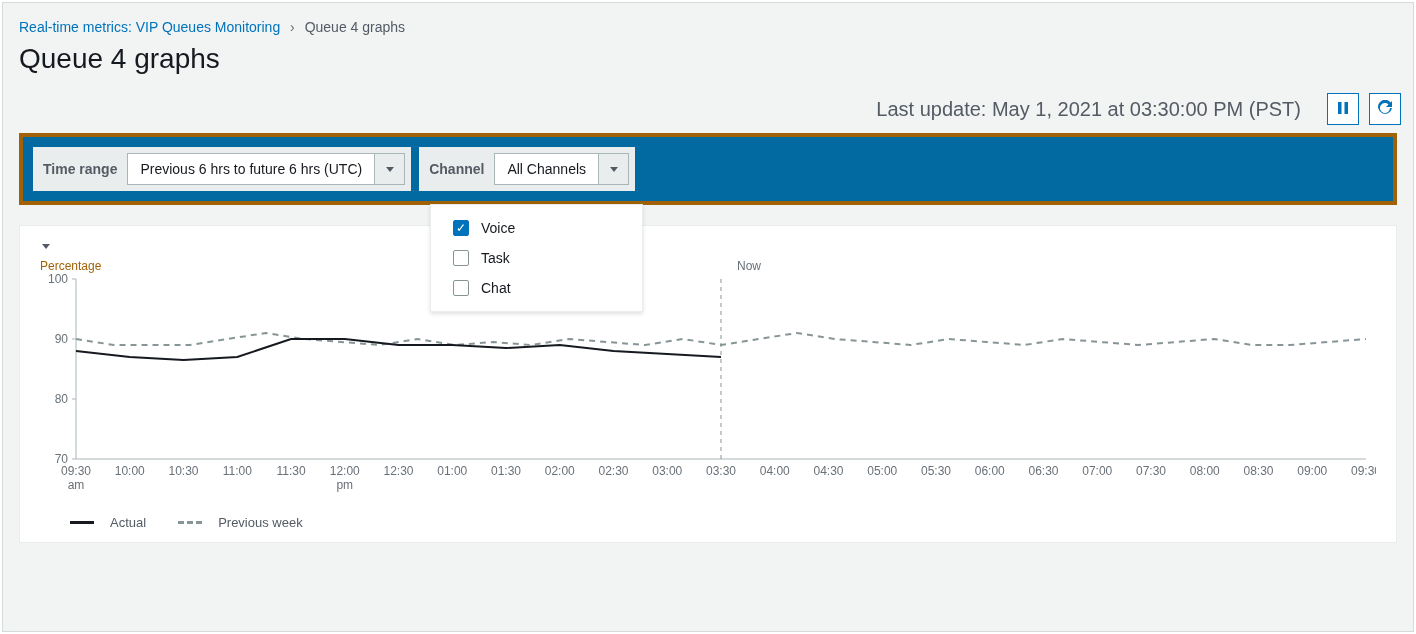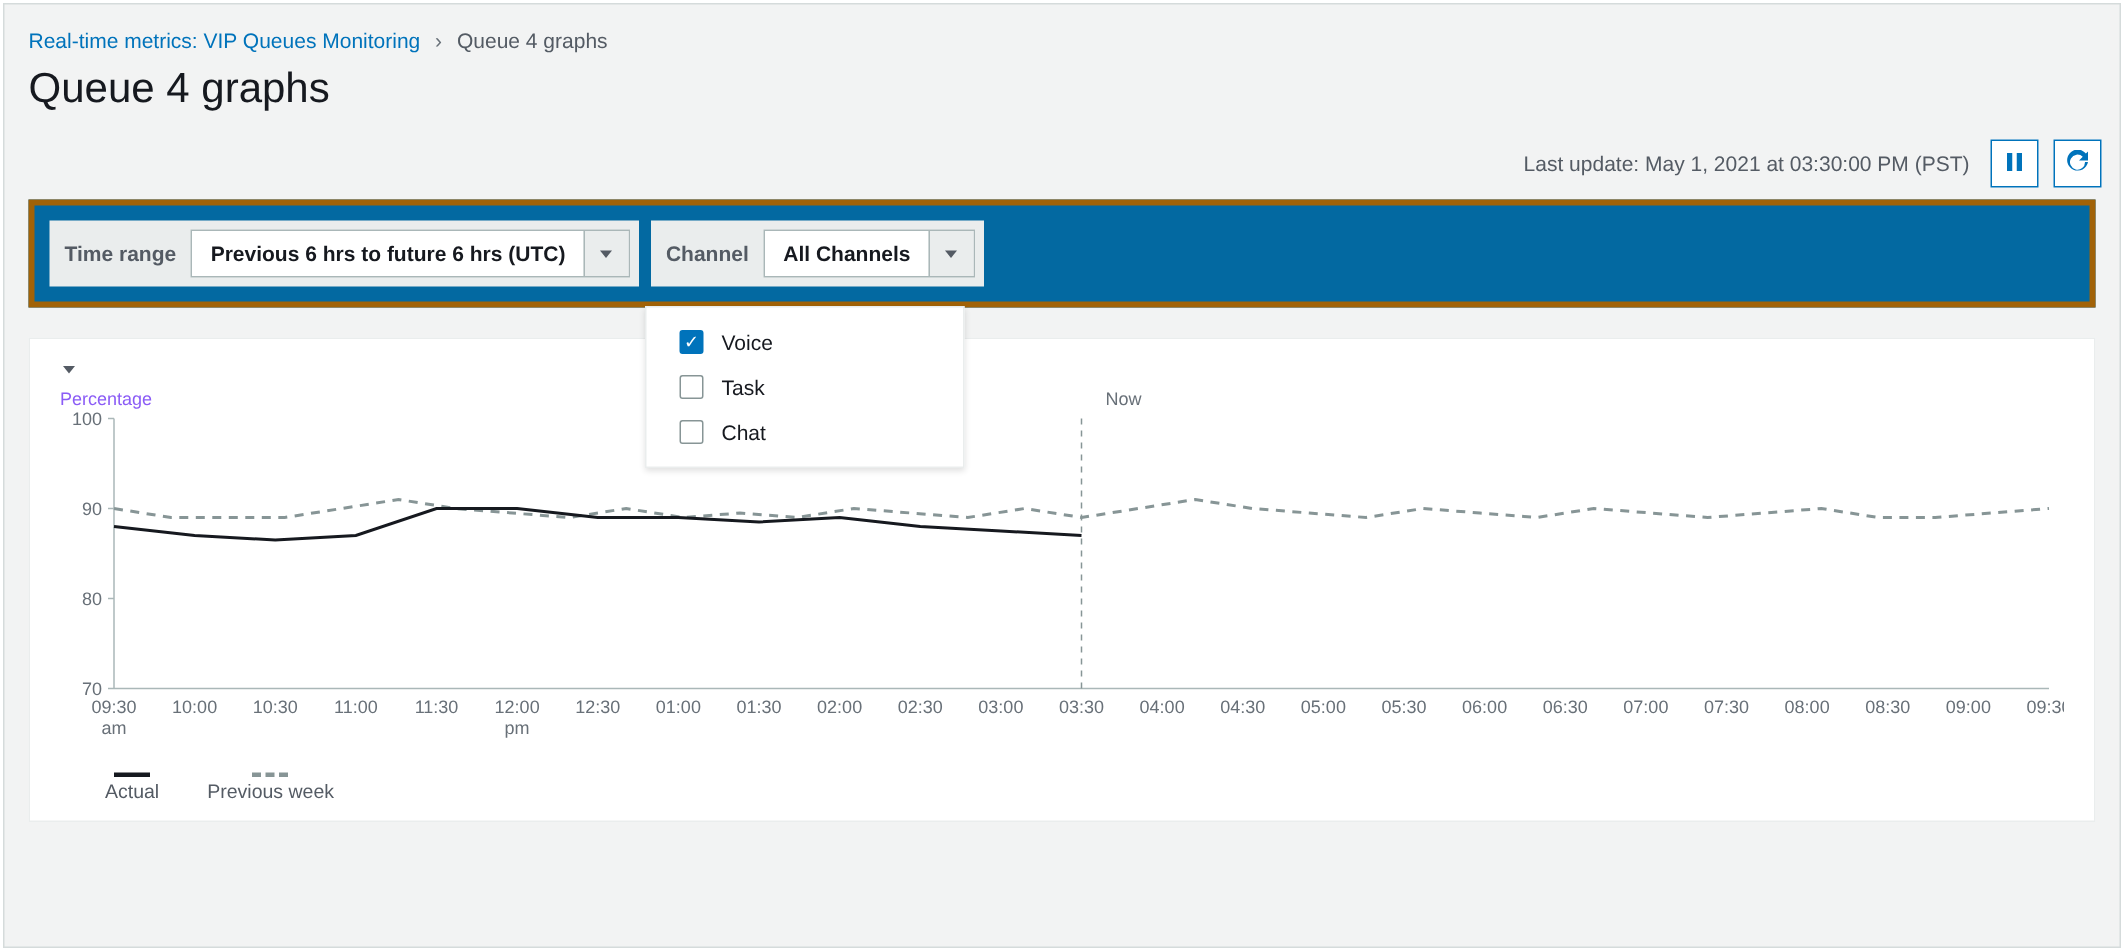--- a/index.html
+++ b/index.html
@@ -29,21 +29,21 @@
     font-weight: 400;
     margin: 4px 16px 18px 16px;
   }
   .status-row {
     display: flex;
     justify-content: flex-end;
     align-items: center;
     gap: 10px;
     padding: 0 12px 8px 0;
   }
-  .last-update { color: #545b64; font-size: 14px; margin-right: 4px;}
+  .last-update { color: #545b64; font-size: 20px; margin-right: 16px;}
   .icon-btn {
     width: 32px; height: 32px;
     border: 1px solid #0073bb;
     background: #fff;
     display: flex; align-items: center; justify-content: center;
     cursor: pointer;
     color: #0073bb;
   }
   .filters-bar {
     background: #0369a1;
@@ -65,21 +65,20 @@
     color: #545b64;
     padding: 6px 4px;
     align-self: center;
   }
   .select {
     background: #fff;
     border: 1px solid #aab7b8;
     display: flex;
     align-items: center;
     height: 32px;
-    font-weight: bold;
   }
   .select-value { padding: 0 12px; color: #16191f; }
   .select-caret {
     width: 30px; height: 100%;
     border-left: 1px solid #aab7b8;
     background: #eaeded;
     display: flex; align-items: center; justify-content: center;
   }
   .caret {
     width: 0; height: 0;
@@ -127,40 +126,40 @@
   }
   .chart-title-row {
     display: flex; align-items: center; gap: 10px;
     margin-bottom: 12px;
   }
   .chart-title { font-size: 18px; color: #16191f; }
   .mini-caret { margin-left:2px; }
   .chart-wrap { position: relative; }
   .ylabel {
     position: absolute; top: -2px; left: 0;
-    font-size: 12px; color: #8b5cf6; text-align: right;
+    font-size: 12px; color: #a16207; text-align: right;
   }
   .now-label {
     position: absolute; top: -2px;
     font-size: 12px; color: #687078;
   }
   svg.chart { display: block; }
   .ytick text, .xtick text { font-size: 12px; fill: #687078; }
   .axis-line { stroke: #aab7b8; stroke-width: 1; }
   .series-actual { stroke: #16191f; stroke-width: 2; fill: none; }
   .series-prev { stroke: #879596; stroke-width: 2; fill: none; stroke-dasharray: 6 5; }
   .now-line { stroke: #879596; stroke-width: 1; stroke-dasharray: 4 4; }
   .legend {
     display: flex; gap: 32px;
     margin-top: 14px;
     padding-left: 30px;
     font-size: 13px; color: #545b64;
     align-items: center;
   }
-  .legend-item { display: flex; gap: 2px; align-items: center; flex-direction: column; }
+  .legend-item { display: flex; gap: 16px; align-items: center; }
   .swatch-solid { width: 24px; border-top: 3px solid #16191f; }
   .swatch-dash  { width: 24px; border-top: 3px dashed #879596; }
 </style>
 </head>
 <body>
 
 <div class="frame">
 
   <div class="breadcrumb">
     <a href="#">Real-time metrics: VIP Queues Monitoring</a>

